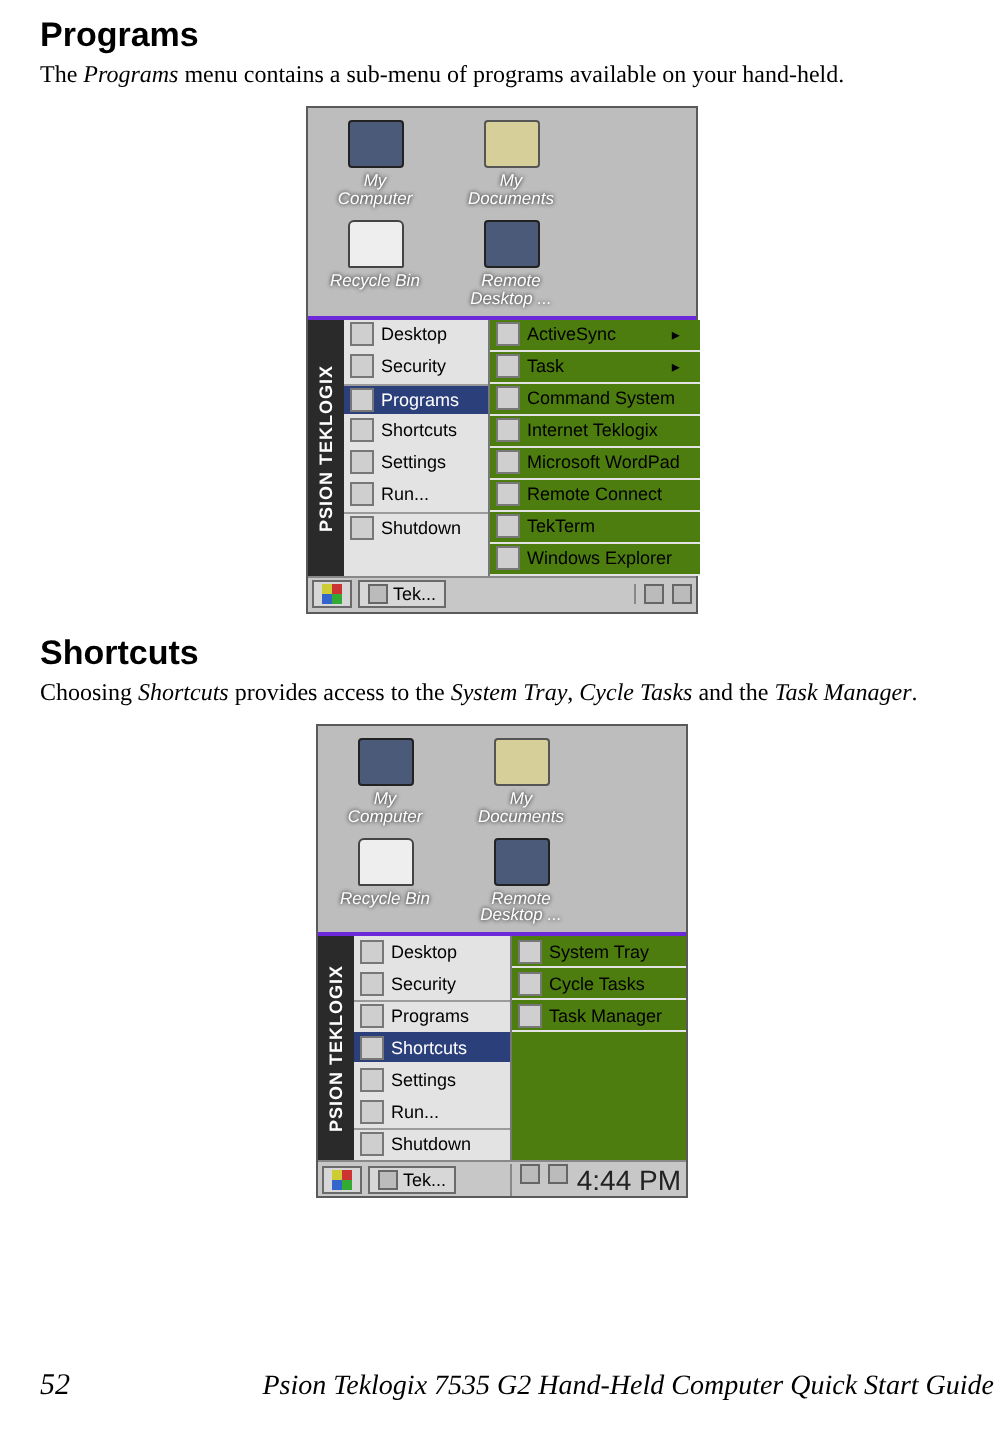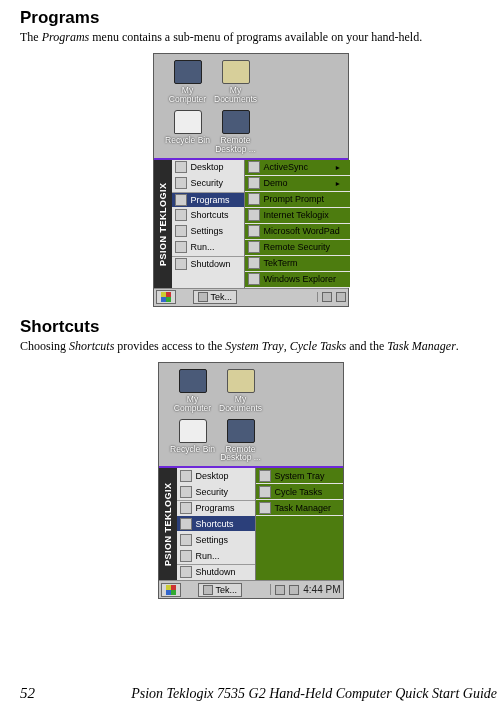--- a/index.html
+++ b/index.html
@@ -50,21 +50,21 @@
     border: 1px solid #5a5a5a;
     font-family: Tahoma, Arial, sans-serif;
     font-size: 9px;
     color: #000;
   }
   .desktop-bg {
     background: linear-gradient(#bdbdbd, #bdbdbd);
     padding: 4px 4px 0 4px;
     position: relative;
   }
-  .iconrow { display: flex; gap: 0; padding: 2px 4px 4px 6px; }
+  .iconrow { display: flex; gap: 20px; padding: 2px 4px 4px 6px; font-style: italic; }
   .dicon { width: 48px; text-align: center; color: #fff; font-size: 8.5px; line-height: 1.05; }
   .dicon .pic {
     width: 28px; height: 24px; margin: 0 auto 2px;
     background: #e6e6e6; border: 1px solid #333;
     border-radius: 2px;
   }
   .dicon .pic.folder {
     background: #d7cf9a; border: 1px solid #555;
     position: relative;
   }
@@ -121,35 +121,35 @@
   }
   .menucol.sub .mitem { padding-right: 10px; }
   .menucol.sub .arrow { margin-left: auto; font-size: 8px; }
 
   .taskbar {
     display: flex; align-items: center;
     background: #c7c7c7;
     border-top: 1px solid #888;
     height: 18px;
     padding: 0 2px;
-    gap: 17px;
+    gap: 3px;
   }
   .taskbar .startbtn {
     height: 14px; padding: 0 4px;
     background: #d7d7d7; border: 1px solid #6a6a6a;
     display: flex; align-items: center; gap: 3px;
     font-weight: bold; font-size: 9px;
   }
   .taskbar .startbtn .logo {
     width: 10px; height: 10px;
     background: conic-gradient(#c33 0 25%, #3a3 0 50%, #36c 0 75%, #cc3 0 100%);
   }
   .taskbar .tray {
-    margin-left: auto; display: flex; align-items: flex-end; gap: 4px;
-    font-size: 10px; color: #222;
+    margin-left: auto; display: flex; align-items: flex-start; gap: 4px;
+    font-size: 14px; color: #222;
     border-left: 1px solid #888; padding-left: 4px;
   }
   .taskbar .tray .ti { width: 10px; height: 10px; background: #bbb; border: 1px solid #666; }
 </style>
 </head>
 <body>
 
 <div class="section-heading">Programs</div>
 <p class="body-text">
   <span>The </span><span class="italic">Programs</span><span> menu contains a sub-menu of programs available on your hand-held.</span>
@@ -211,38 +211,38 @@
         </div>
     </div>
     <div class="menucol sub">
       <div class="mitem">
           <span class="mi"></span>
           <span>ActiveSync</span>
           <span class="arrow">▸</span>
         </div>
       <div class="mitem">
           <span class="mi"></span>
-          <span>Demo</span>
+          <span>Task</span>
           <span class="arrow">▸</span>
         </div>
       <div class="mitem">
           <span class="mi"></span>
-          <span>Prompt Prompt</span>
+          <span>Command System</span>
         </div>
       <div class="mitem">
           <span class="mi"></span>
           <span>Internet Teklogix</span>
         </div>
       <div class="mitem">
           <span class="mi"></span>
           <span>Microsoft WordPad</span>
         </div>
       <div class="mitem">
           <span class="mi"></span>
-          <span>Remote Security</span>
+          <span>Remote Connect</span>
         </div>
       <div class="mitem">
           <span class="mi"></span>
           <span>TekTerm</span>
         </div>
       <div class="mitem">
           <span class="mi"></span>
           <span>Windows Explorer</span>
         </div>
     </div>

